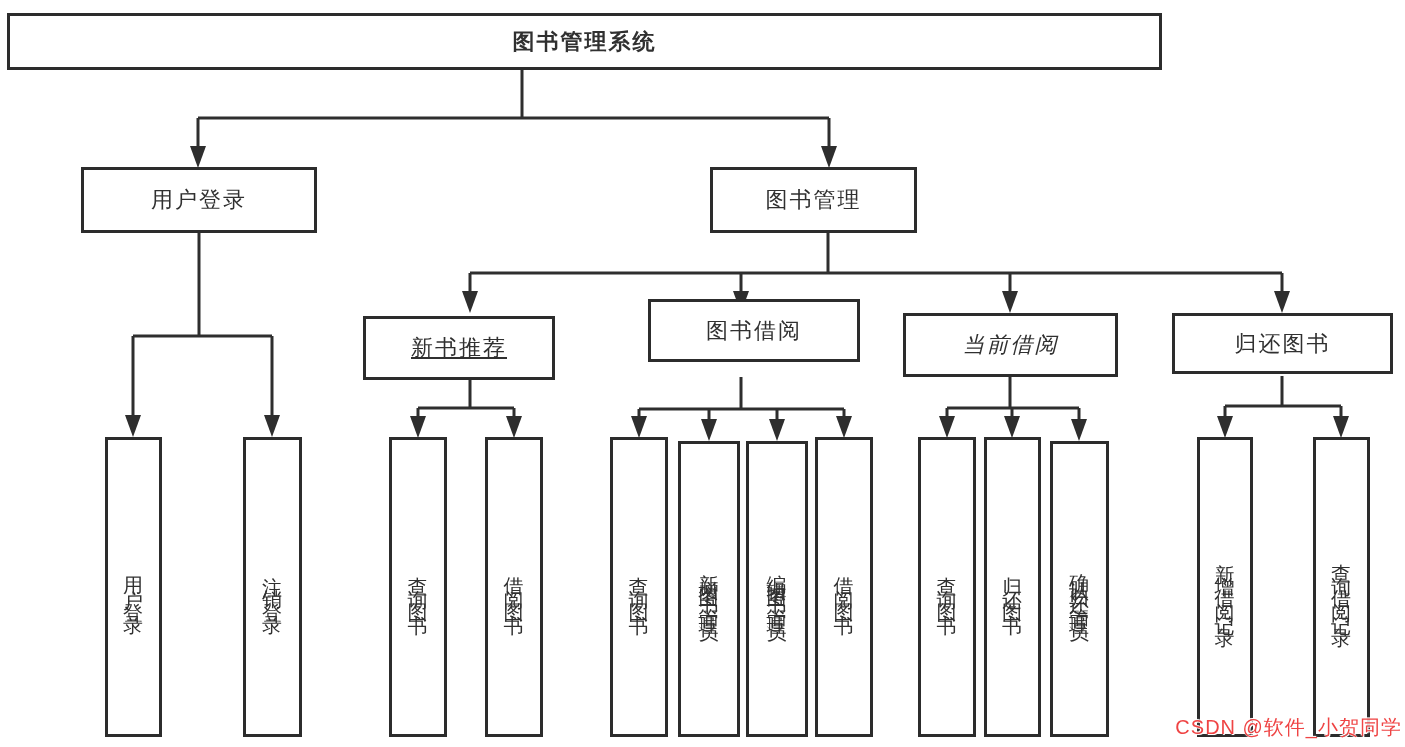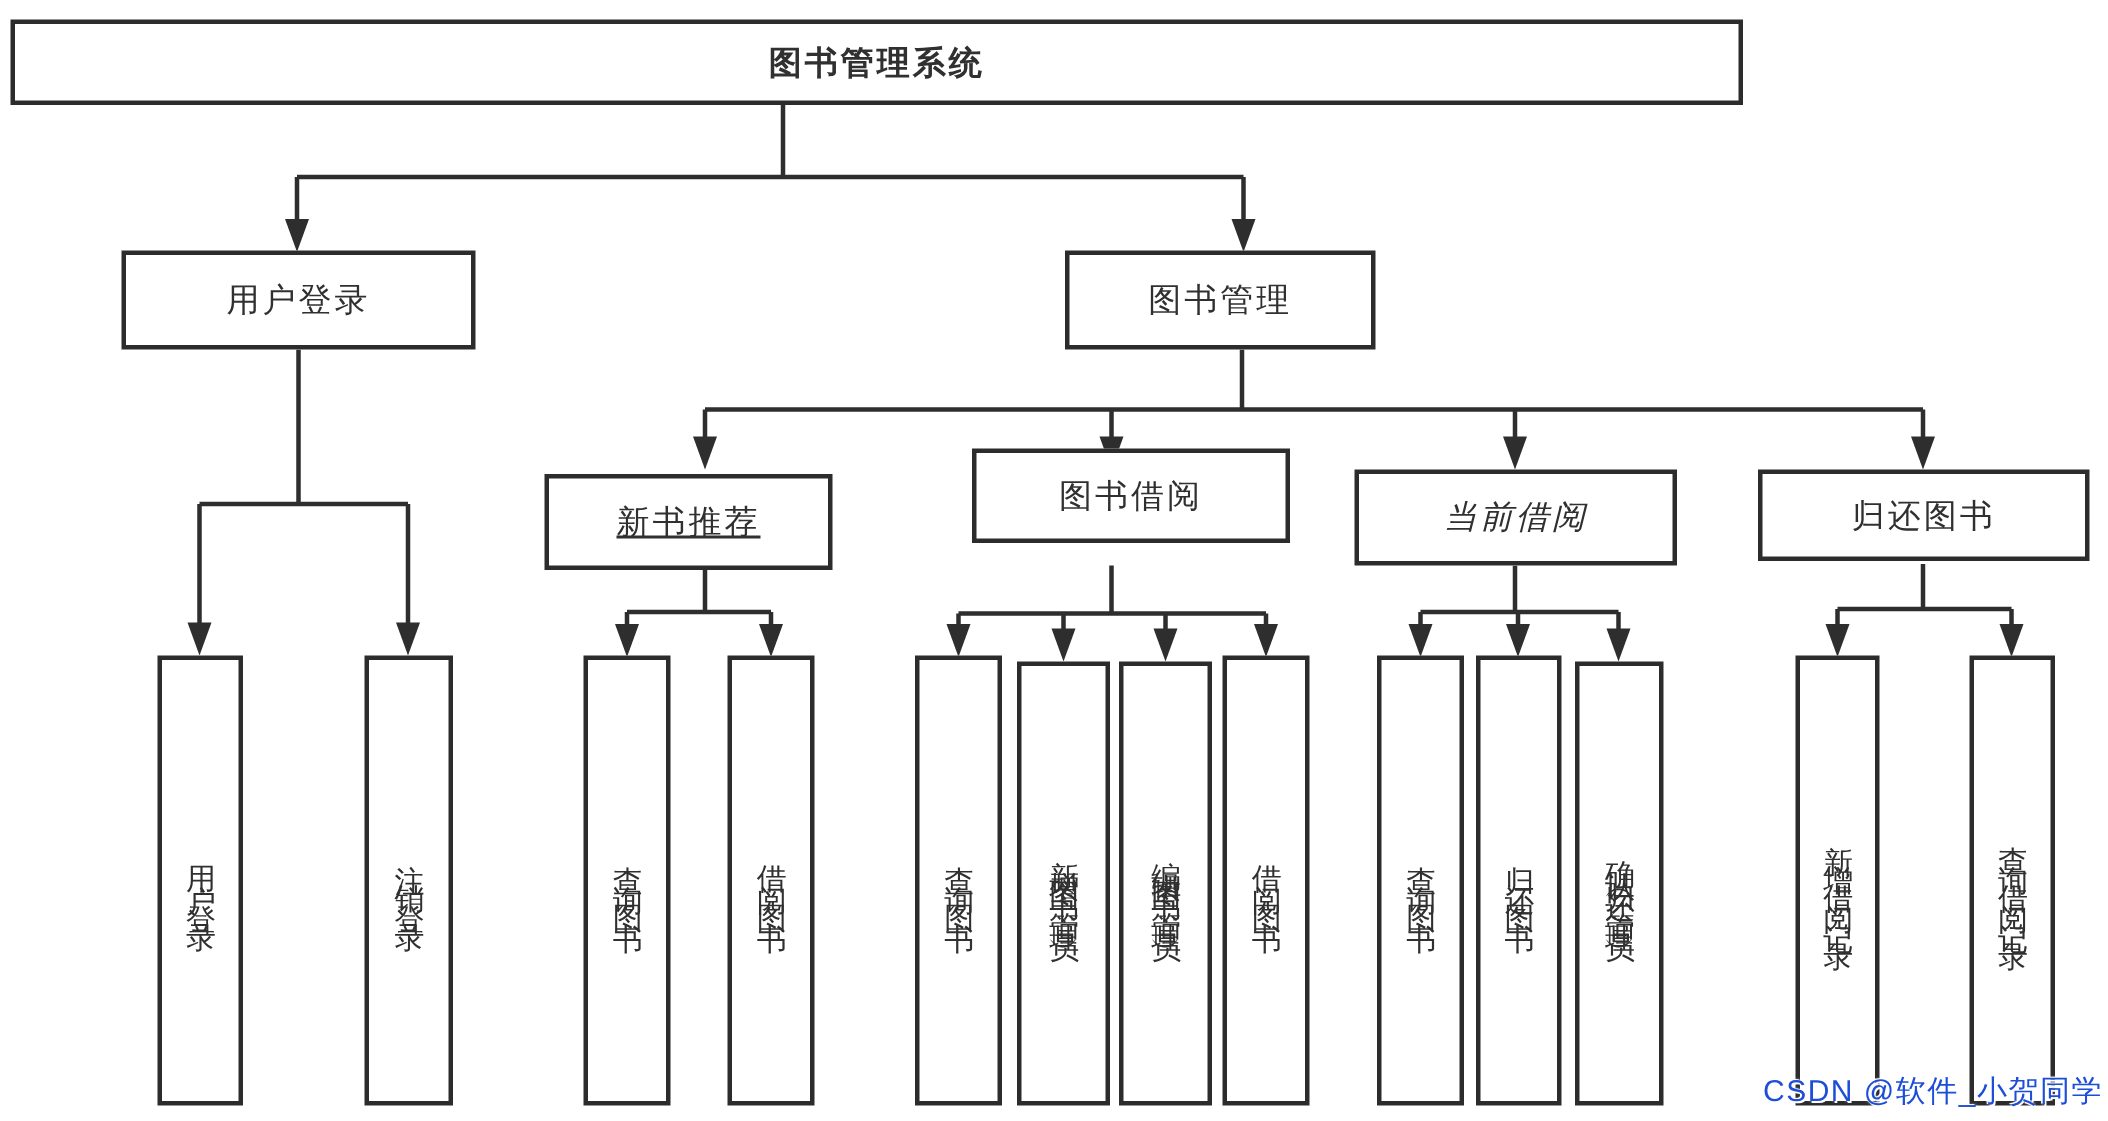--- a/index.html
+++ b/index.html
@@ -39,21 +39,21 @@
     letter-spacing: 13px;
     line-height: 1;
   }
   .node.v.tight { letter-spacing: 7px; }
   .watermark {
     position: absolute;
     right: 3px;
     bottom: 6px;
     font-size: 20px;
     letter-spacing: 1px;
-    color: #1d4ed8;
+    color: #ef4444;
     text-shadow: 0 0 2px #ffffff, 1px 1px 0 #ffffff, -1px -1px 0 #ffffff;
     z-index: 5;
     white-space: nowrap;
     margin-left: 40px;
   }
 </style>
 </head>
 <body>
 
 <div class="canvas">

